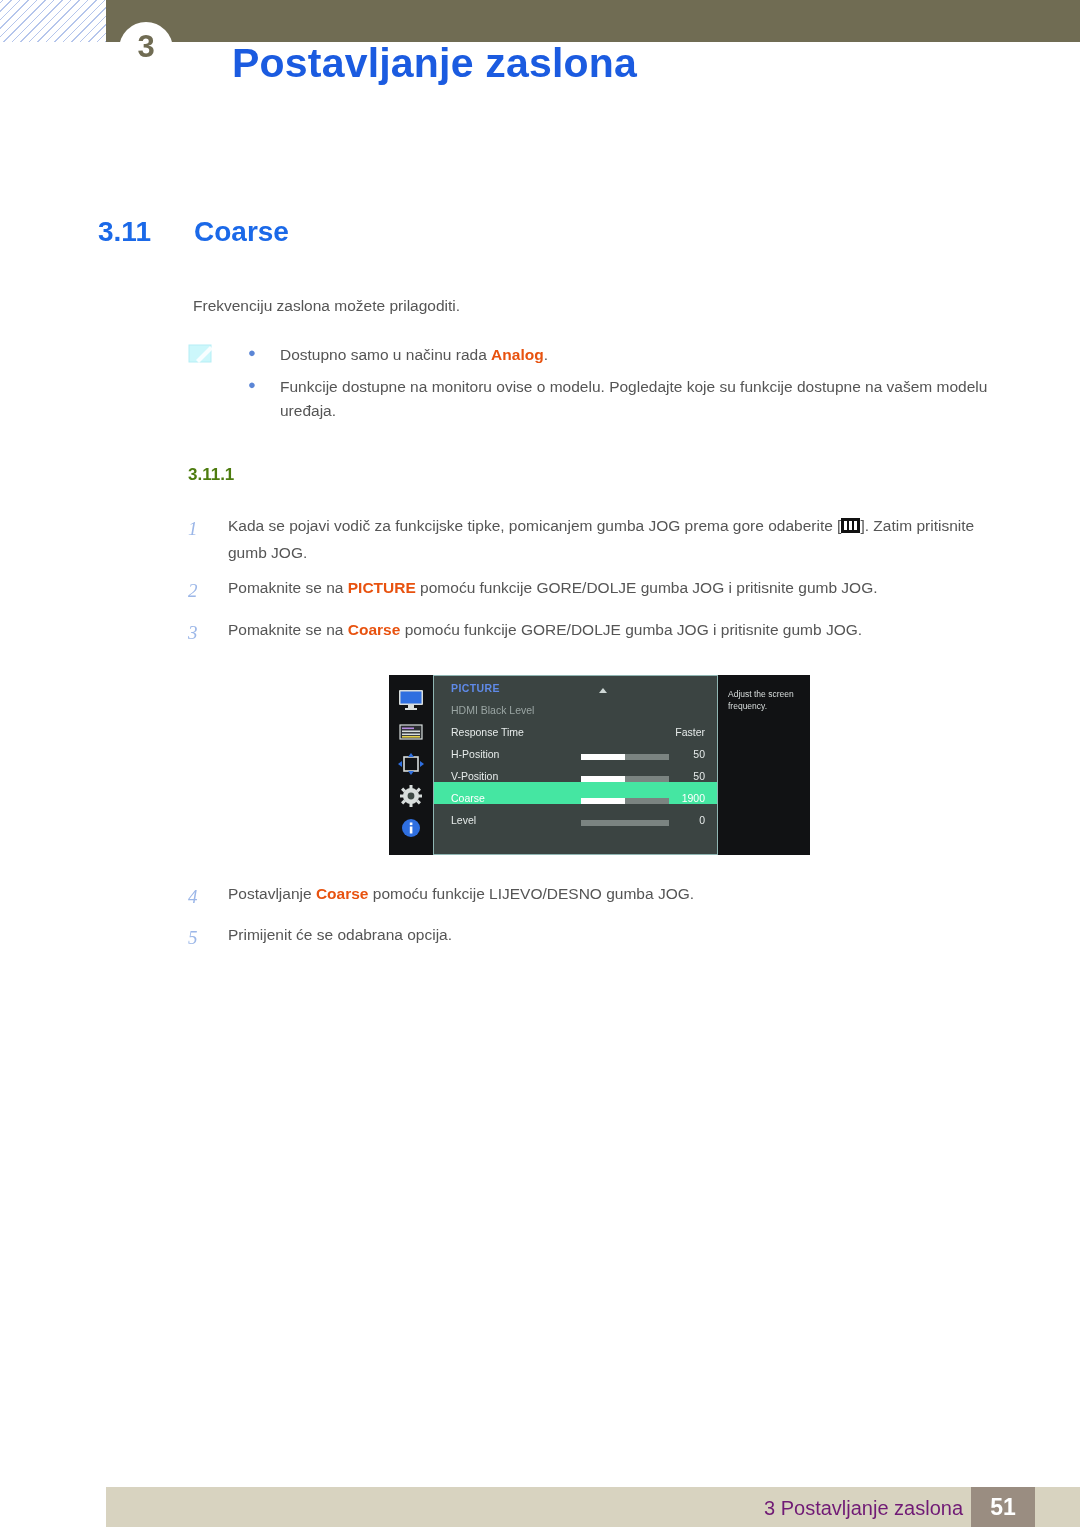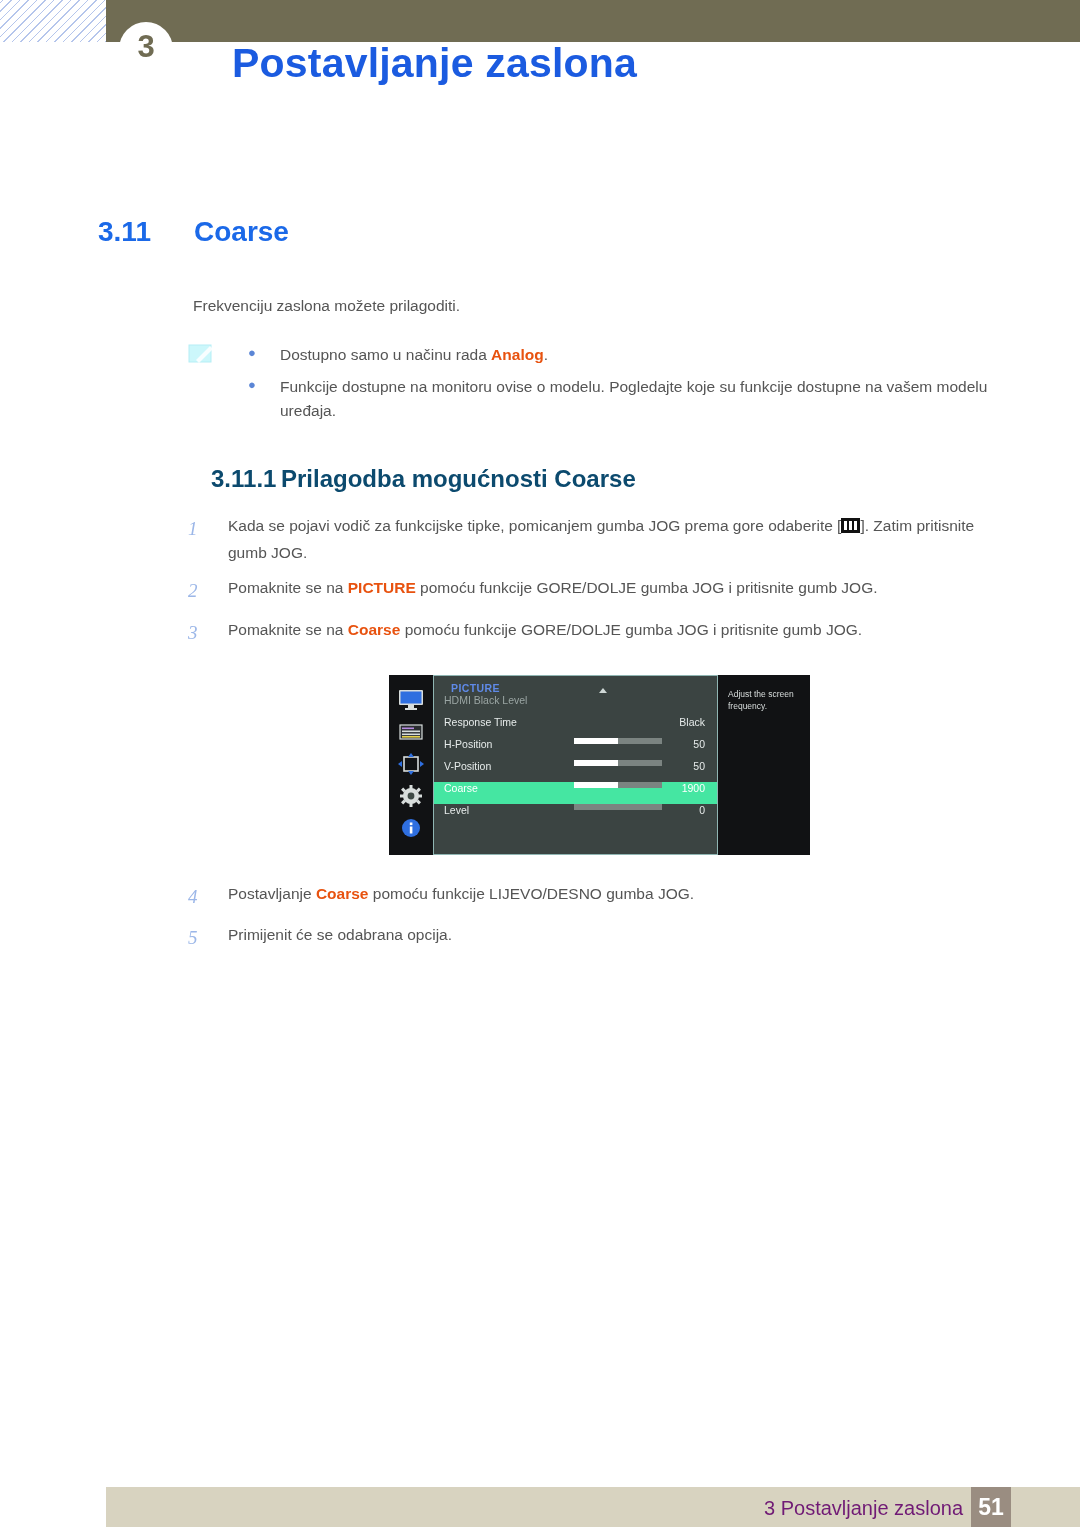--- a/index.html
+++ b/index.html
@@ -100,26 +100,25 @@
     flex: none;
     line-height: 1.6;
   }
   .bullet-text { flex: 1; }
   .kw-orange { color: #e8520f; font-weight: bold; }
 
   
   .sub-heading {
     position: absolute;
     left: 188px; top: 465px;
-    font-size: 24px;
-    font-weight: bold;
-    color: #0c4a6e;
+    font-size: 17px;
+    font-weight: bold;
+    color: #4d7c0f;
     display: flex;
     align-items: baseline;
-    margin-left: 23px;
   }
   .sub-heading .num { width: 70px; flex: none; }
 
   
   .steps-top { position: absolute; left: 188px; top: 512px; width: 820px; }
   .steps-bot { position: absolute; left: 188px; top: 880px; width: 820px; }
   .step {
     display: flex;
     font-size: 15.5px;
     color: #555555;
@@ -189,22 +188,22 @@
     position: absolute;
     left: 165px; top: 12px;
     width: 0; height: 0;
     border-left: 4px solid transparent;
     border-right: 4px solid transparent;
     border-bottom: 5px solid #cfd8d6;
   }
   .osd-row {
     height: 22px;
     display: flex;
-    align-items: flex-start;
-    padding-left: 10px;
+    align-items: flex-end;
+    padding-left: 17px;
     padding-right: 8px;
     font-size: 10.5px;
     color: #e6ebea;
   }
   .osd-row.dim { color: #9aa5a3; }
   .osd-row.sel { background: #45e6a2; color: #ffffff; }
   .osd-label { width: 130px; flex: none; }
   .osd-slider {
     width: 88px; height: 6px;
     background: #7b8481;
@@ -238,21 +237,21 @@
   }
   .footer-text {
     position: absolute;
     right: 117px; top: 1497px;
     font-size: 20px;
     color: #701a75;
   }
   .footer-page {
     position: absolute;
     left: 971px; top: 1487px;
-    width: 40px; height: 40px;
+    width: 64px; height: 40px;
     background: #9a8d81;
     color: #ffffff;
     font-size: 23px;
     font-weight: bold;
     text-align: center;
     line-height: 40px;
   }
 </style>
 </head>
 <body>
@@ -282,21 +281,20 @@
     <span class="bullet-text"><span>Dostupno samo u načinu rada </span><span class="kw-orange">Analog</span><span>.</span></span>
   </div>
   <div class="bullet-row">
     <span class="bullet-dot">●</span>
     <span class="bullet-text">Funkcije dostupne na monitoru ovise o modelu. Pogledajte koje su funkcije dostupne na vašem modelu uređaja.</span>
   </div>
 </div>
 
 <div class="sub-heading">
   <span class="num">3.11.1</span>
-  <span>Prilagodba mogućnosti Coarse</span>
 </div>
 
 <div class="steps-top">
   <div class="step">
     <span class="step-num">1</span>
     <span class="step-text"><span>Kada se pojavi vodič za funkcijske tipke, pomicanjem gumba JOG prema gore odaberite [</span><span class="pic-icon"><i></i><i></i><i></i></span><span>]. Zatim pritisnite gumb JOG.</span></span>
   </div>
   <div class="step">
     <span class="step-num">2</span>
     <span class="step-text"><span>Pomaknite se na </span><span class="kw-orange">PICTURE</span><span> pomoću funkcije GORE/DOLJE gumba JOG i pritisnite gumb JOG.</span></span>
@@ -364,21 +362,21 @@
     <div class="osd-title">PICTURE</div>
     <div class="osd-caret"></div>
 
     <div class="osd-row dim">
       <span class="osd-label">HDMI Black Level</span>
       <span class="osd-value"></span>
     </div>
 
     <div class="osd-row">
       <span class="osd-label">Response Time</span>
-      <span class="osd-value">Black</span>
+      <span class="osd-value">Faster</span>
     </div>
 
     <div class="osd-row">
       <span class="osd-label">H-Position</span>
       <span class="osd-slider">
           <span style="width:50%"></span>
         </span>
       <span class="osd-value">50</span>
     </div>
 

